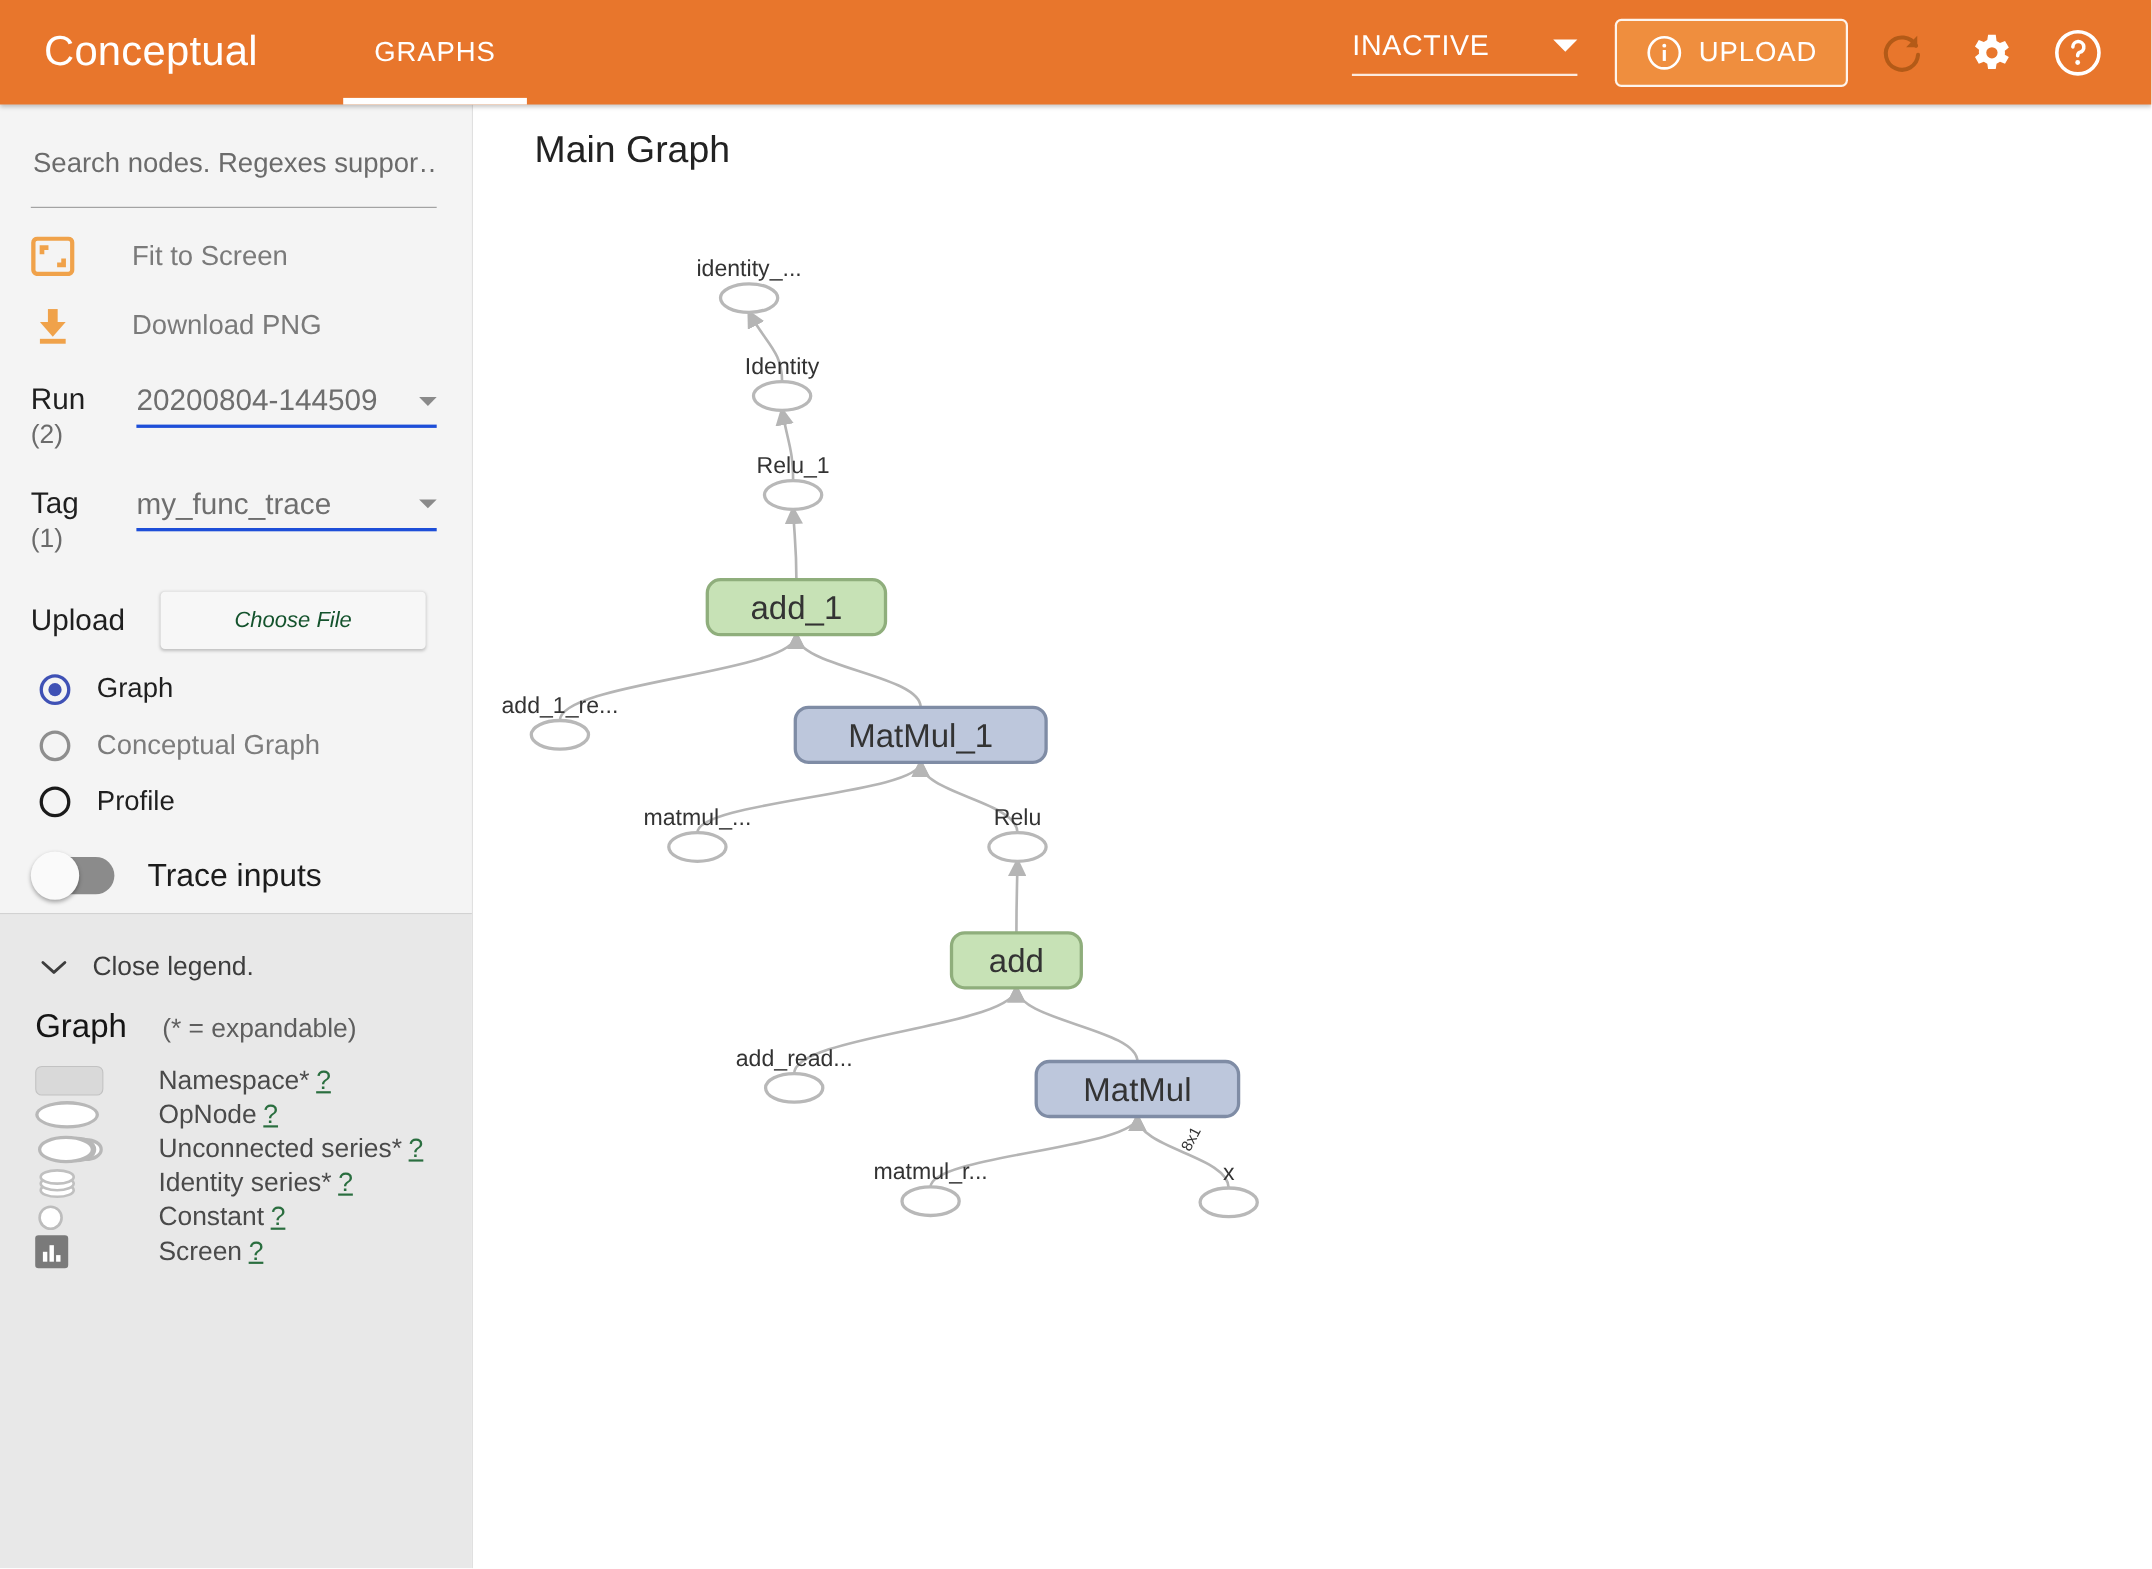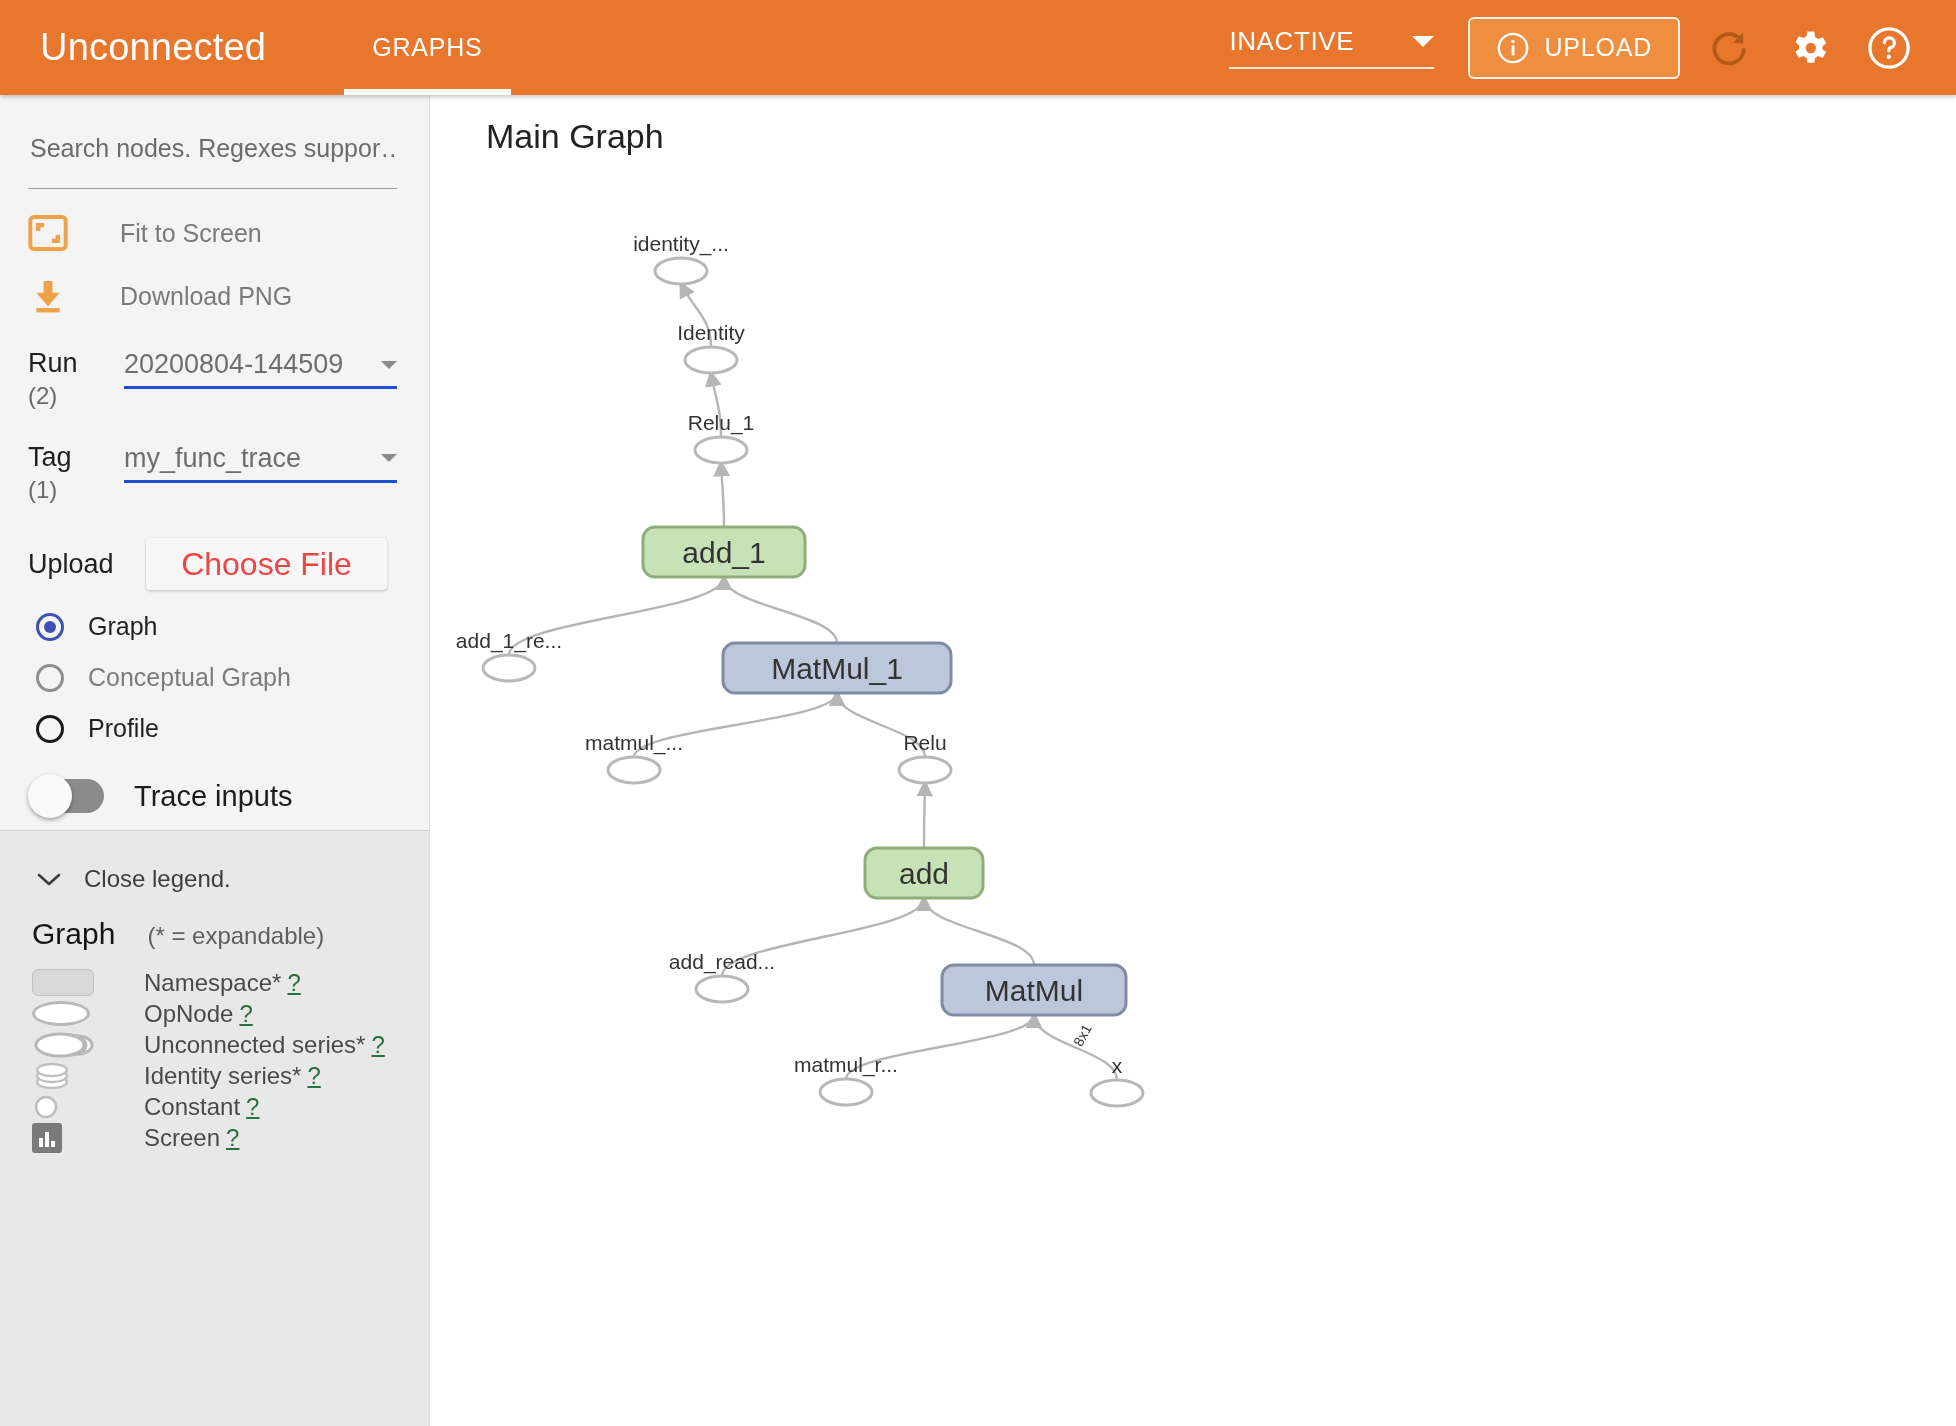--- a/index.html
+++ b/index.html
@@ -201,23 +201,24 @@
   .choose-file {
     flex: 1;
     margin-left: 22px;
     height: 52px;
     background: #f7f7f7;
     border-radius: 4px;
     box-shadow: 0 1px 3px rgba(0,0,0,0.22);
     display: flex;
     align-items: center;
     justify-content: center;
-    font-size: 32px;
-    color: #ef4444;
-    cursor: pointer;
+    font-size: 20px;
+    color: #14532d;
+    cursor: pointer;
+    font-style: italic;
   }
 
   .radio-row {
     display: flex;
     align-items: center;
     margin: 22px 0 0 36px;
     cursor: pointer;
   }
   .radio {
     width: 28px; height: 28px;
@@ -405,21 +406,21 @@
     font-size: 14px;
     fill: #333333;
   }
 </style>
 </head>
 <body>
 
 <div id="app">
 
   <div class="header">
-    <div class="brand">Unconnected</div>
+    <div class="brand">Conceptual</div>
 
     <div class="tabs">
       <div class="tab active">GRAPHS</div>
     </div>
 
     <div class="header-right">
       <div class="inactive-select">
         <span class="val">INACTIVE</span>
         <span class="caret-down"></span>
       </div>

